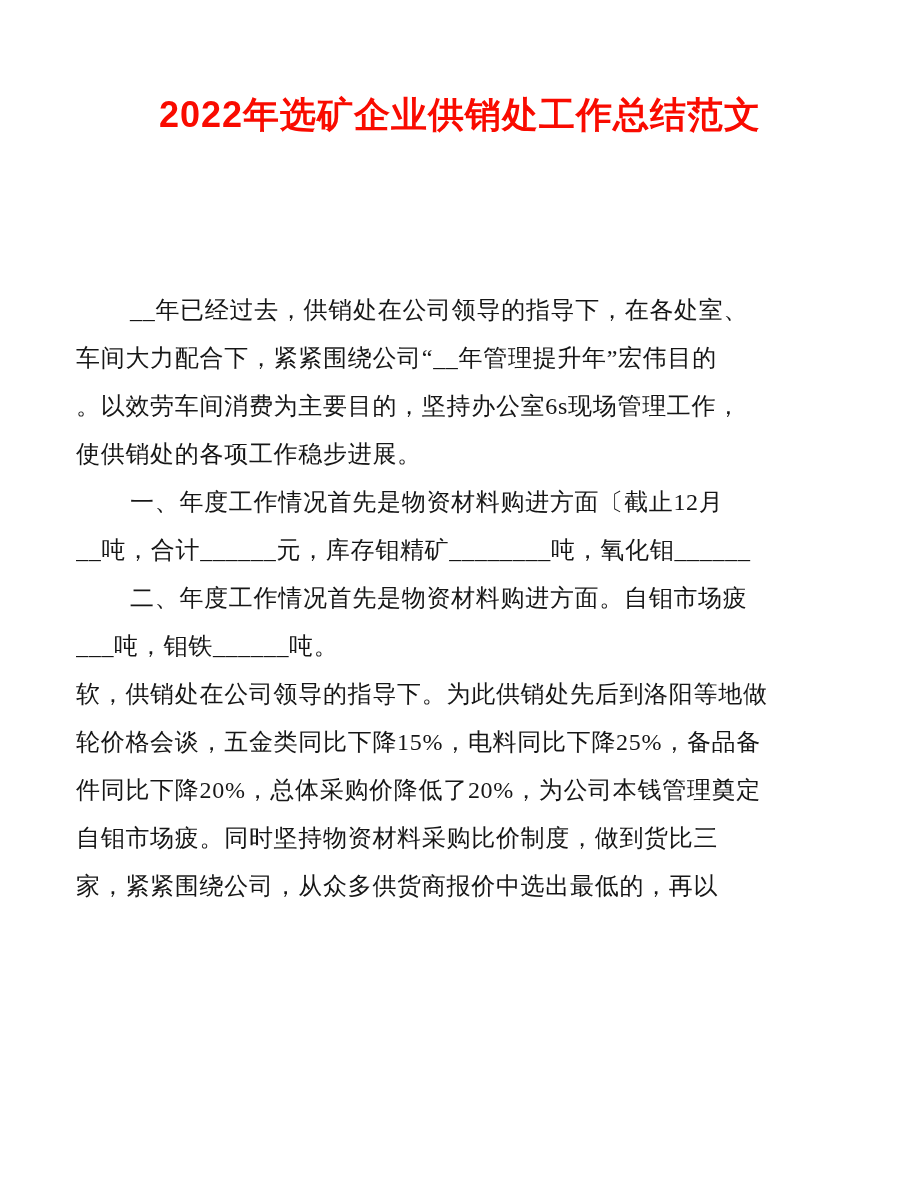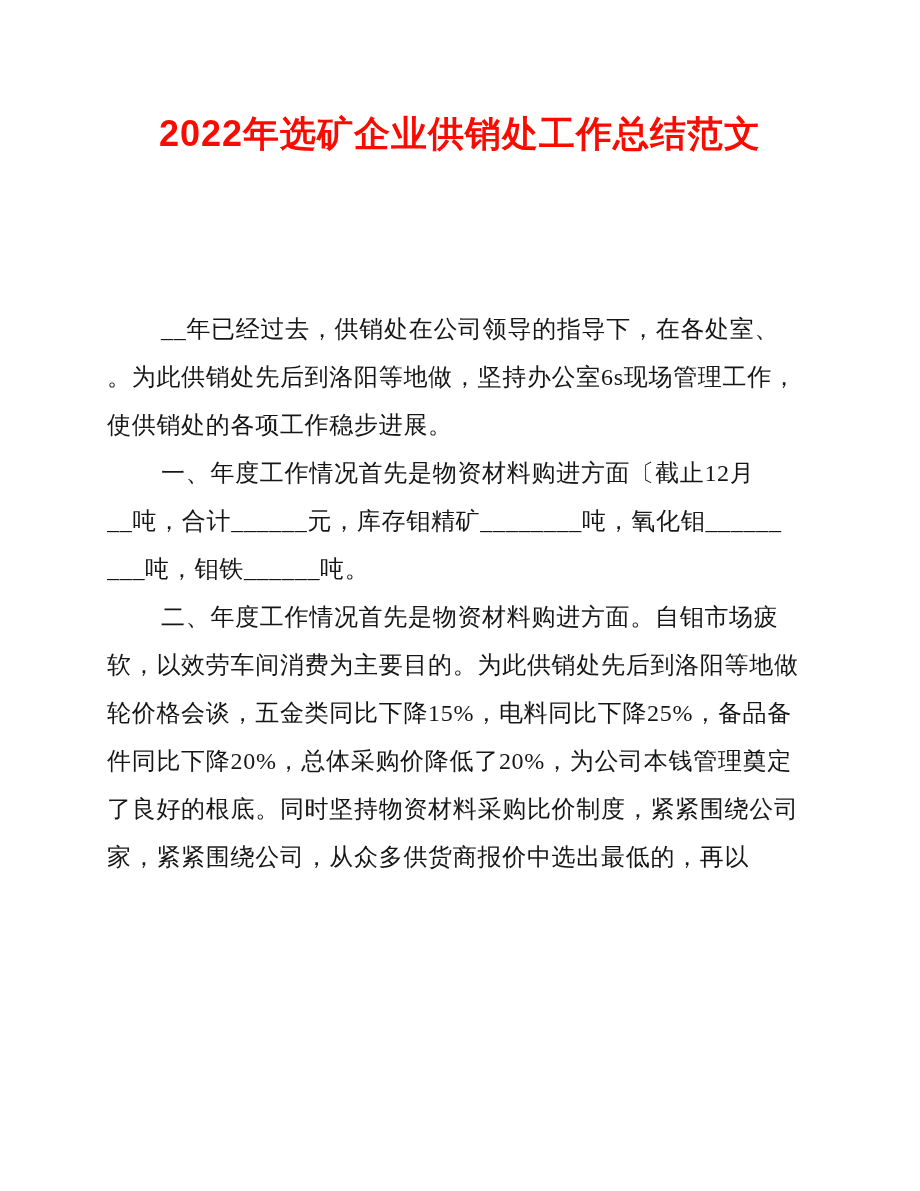--- a/index.html
+++ b/index.html
@@ -9,33 +9,33 @@
   }
   .page {
     position: relative;
     width: 920px;
     height: 1191px;
     background: #ffffff;
     overflow: hidden;
     font-family: "Liberation Serif", "DejaVu Serif", serif;
   }
   .doc-title {
-    margin: 0;
-    padding-top: 112px;
+    margin: 15px;
+    padding-top: 78px;
     text-align: center;
     font-family: "Liberation Sans", "DejaVu Sans", sans-serif;
     font-weight: 700;
     font-size: 36px;
     line-height: 44px;
     letter-spacing: 1px;
     color: #f90b00; 
   }
   .doc-body {
     margin-top: 149px;
-    padding-left: 107px;
+    padding-left: 76px;
     padding-right: 120px;
     color: #161616;
   }
   .doc-line {
     height: 48px;
     line-height: 48px;
     font-size: 24px;
     letter-spacing: 0.7px;
     white-space: pre;
     overflow: hidden;
@@ -44,25 +44,26 @@
     padding-left: 54px;
   }
 </style>
 </head>
 <body>
 
 <div class="page" style="background: rgb(255, 255, 255);">
   <h1 class="doc-title" style="color: rgb(249, 11, 0);">2022年选矿企业供销处工作总结范文</h1>
   <div class="doc-body" style="color: rgb(22, 22, 22);">
       <div class="doc-line indent">__年已经过去，供销处在公司领导的指导下，在各处室、</div>
-      <div class="doc-line">。为此供销处先后到洛阳等地做，坚持办公室6s现场管理工作，</div>
+      <div class="doc-line">车间大力配合下，紧紧围绕公司“__年管理提升年”宏伟目的</div>
+      <div class="doc-line">。以效劳车间消费为主要目的，坚持办公室6s现场管理工作，</div>
       <div class="doc-line">使供销处的各项工作稳步进展。</div>
       <div class="doc-line indent">一、年度工作情况首先是物资材料购进方面〔截止12月</div>
       <div class="doc-line">__吨，合计______元，库存钼精矿________吨，氧化钼______</div>
+      <div class="doc-line indent">二、年度工作情况首先是物资材料购进方面。自钼市场疲</div>
       <div class="doc-line">___吨，钼铁______吨。</div>
-      <div class="doc-line indent">二、年度工作情况首先是物资材料购进方面。自钼市场疲</div>
-      <div class="doc-line">软，以效劳车间消费为主要目的。为此供销处先后到洛阳等地做</div>
+      <div class="doc-line">软，供销处在公司领导的指导下。为此供销处先后到洛阳等地做</div>
       <div class="doc-line">轮价格会谈，五金类同比下降15%，电料同比下降25%，备品备</div>
       <div class="doc-line">件同比下降20%，总体采购价降低了20%，为公司本钱管理奠定</div>
-      <div class="doc-line">了良好的根底。同时坚持物资材料采购比价制度，紧紧围绕公司</div>
+      <div class="doc-line">自钼市场疲。同时坚持物资材料采购比价制度，做到货比三</div>
       <div class="doc-line">家，紧紧围绕公司，从众多供货商报价中选出最低的，再以</div>
     </div>
 </div>
 
 </body></html>

